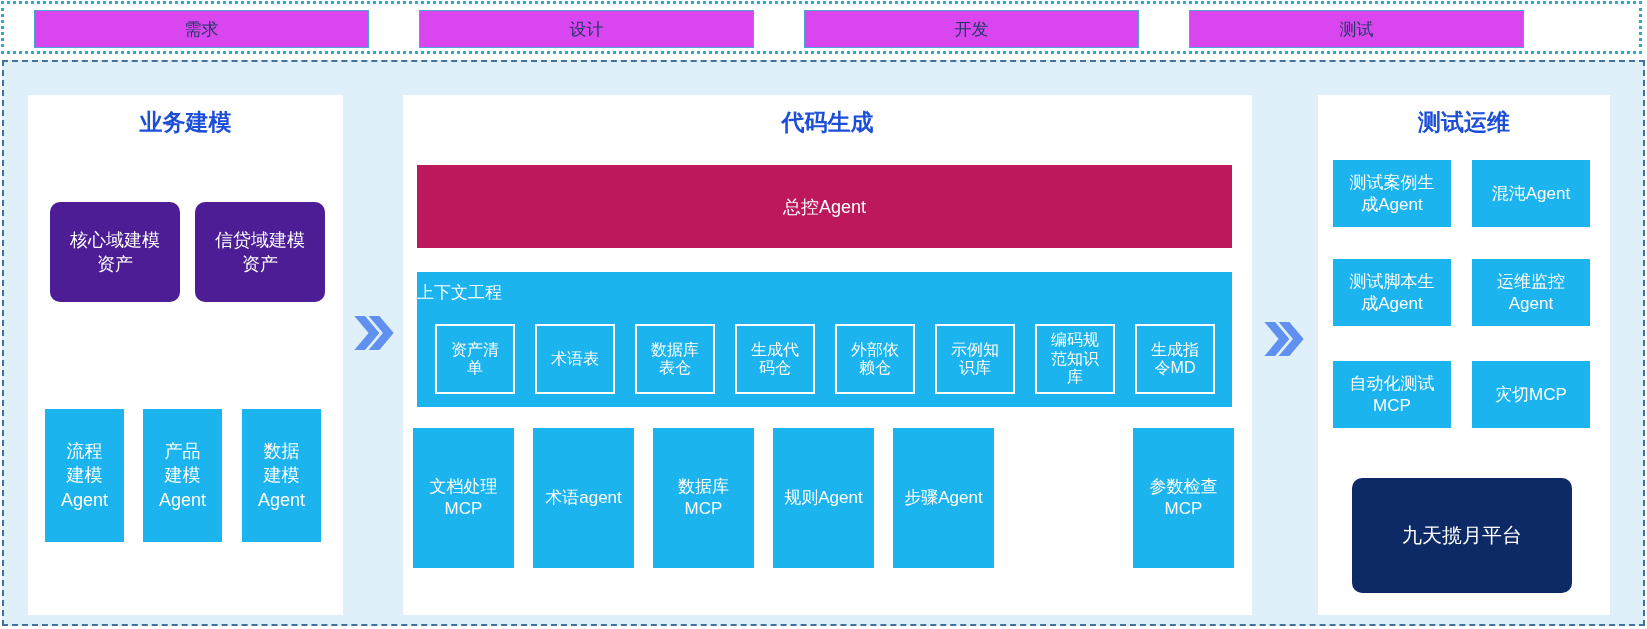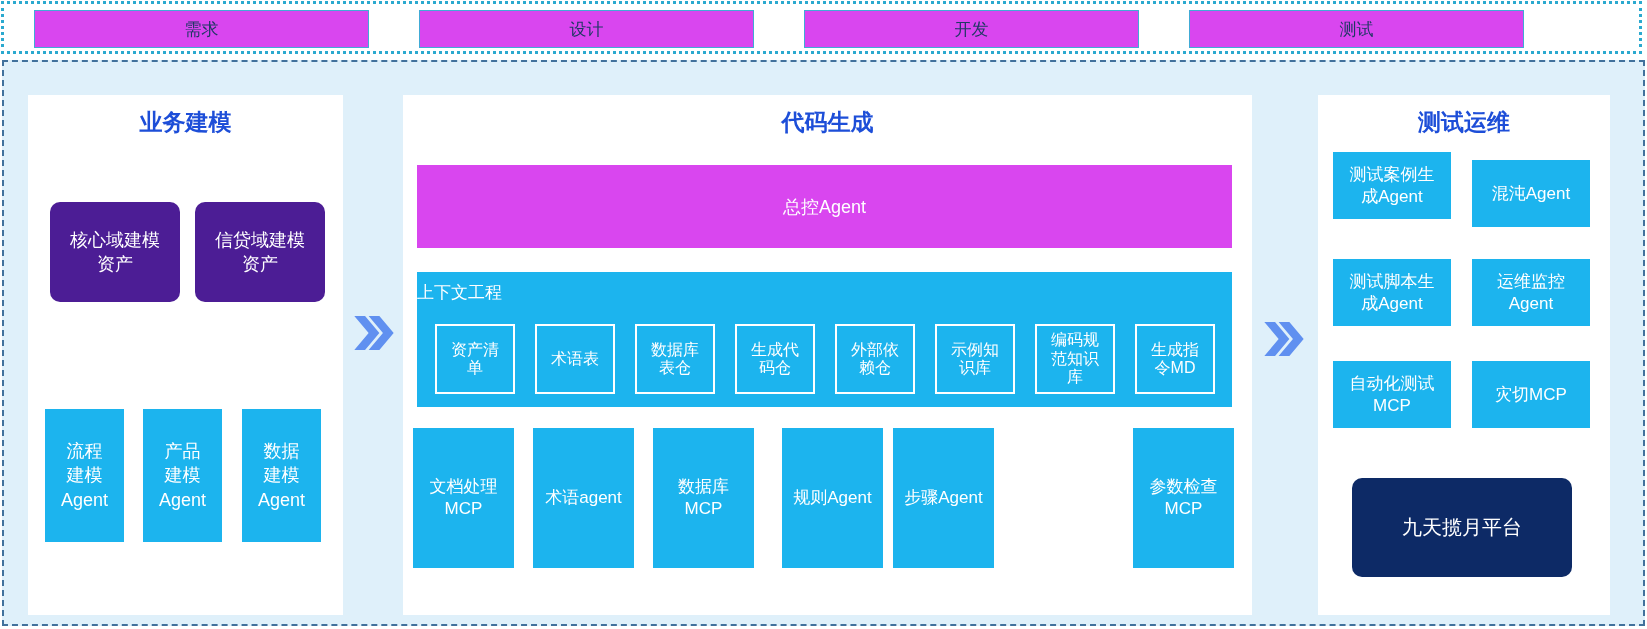--- a/index.html
+++ b/index.html
@@ -51,21 +51,21 @@
     position:absolute; top:287px; width:79px; height:133px;
     background:#1CB4EE; color:#ffffff; font-size:18px;
     display:flex; align-items:center; justify-content:center;
     text-align:center; white-space:pre-line; line-height:1.35;margin-top:27px;
   }
   #bm-agent-0 { left:17px; } #bm-agent-1 { left:115px; } #bm-agent-2 { left:214px; }
 
   
   #master-bar {
     position:absolute; left:14px; top:70px; width:815px; height:83px;
-    background:#d946ef; color:#ffffff; font-size:18px;
+    background:#be185d; color:#ffffff; font-size:18px;
     display:flex; align-items:center; justify-content:center;
   }
   #context-block {
     position:absolute; left:14px; top:177px; width:815px; height:135px;
     background:#1CB4EE; color:#ffffff;
   }
   #context-title { text-align:left; padding-top:9px; font-size:17px; }
   .ctx-item {
     position:absolute; top:52px; width:80px; height:70px;
     border:2px solid #ffffff; color:#ffffff;
@@ -75,35 +75,35 @@
   #ctx-0 { left:18px; }  #ctx-1 { left:118px; } #ctx-2 { left:218px; }
   #ctx-3 { left:318px; } #ctx-4 { left:418px; } #ctx-5 { left:518px; }
   #ctx-6 { left:618px; } #ctx-7 { left:718px; }
   .tool {
     position:absolute; top:333px; width:101px; height:140px;
     background:#1CB4EE; color:#ffffff; font-size:17px;
     display:flex; align-items:center; justify-content:center;
     text-align:center; white-space:pre-line; line-height:1.3;
   }
   #tool-0 { left:10px; }  #tool-1 { left:130px; } #tool-2 { left:250px; }
-  #tool-3 { left:379px; } #tool-4 { left:490px; } #tool-5 { left:610px; }
+  #tool-3 { left:370px; } #tool-4 { left:490px; } #tool-5 { left:610px; }
   #tool-6 { left:730px; }
 
   
   .to-box {
     position:absolute; width:118px; height:67px;
     background:#1CB4EE; color:#ffffff; font-size:17px;
     display:flex; align-items:center; justify-content:center;
     text-align:center; white-space:pre-line; line-height:1.25;
   }
-  #to-0 { left:15px;  top:57px;text-align:center; }  #to-1 { left:154px; top:65px; }
+  #to-0 { left:15px;  top:65px;text-align:center; }  #to-1 { left:154px; top:65px; }
   #to-2 { left:15px;  top:164px; } #to-3 { left:154px; top:164px; }
   #to-4 { left:15px;  top:266px; } #to-5 { left:154px; top:266px; }
   #platform {
-    position:absolute; left:34px; top:383px; width:220px; height:99px;
+    position:absolute; left:34px; top:383px; width:220px; height:115px;
     background:#0D2A66; border-radius:10px; color:#ffffff; font-size:20px;
     display:flex; align-items:center; justify-content:center;
   }
 
   
   .flow-arrow { position:absolute; width:40px; height:34px; }
   #arrow-0 { left:350px;  top:254px; }
   #arrow-1 { left:1260px; top:260px; }
   .flow-arrow svg { width:100%; height:100%; display:block; }
 </style>

